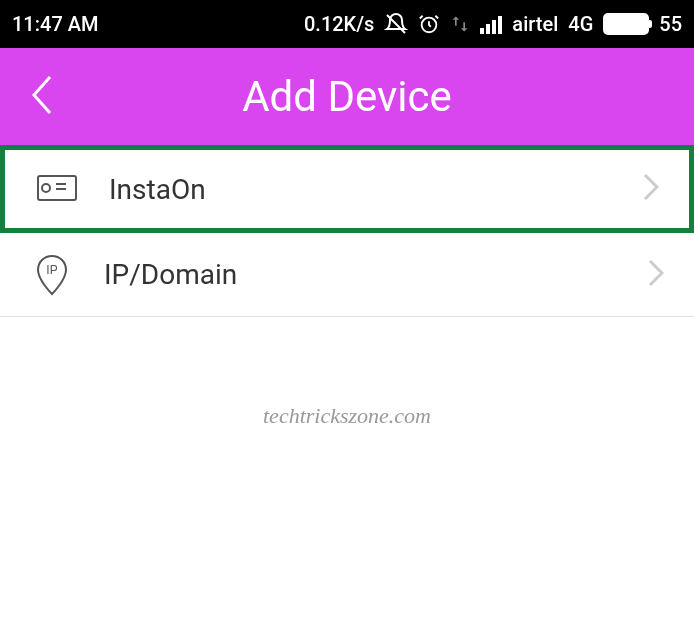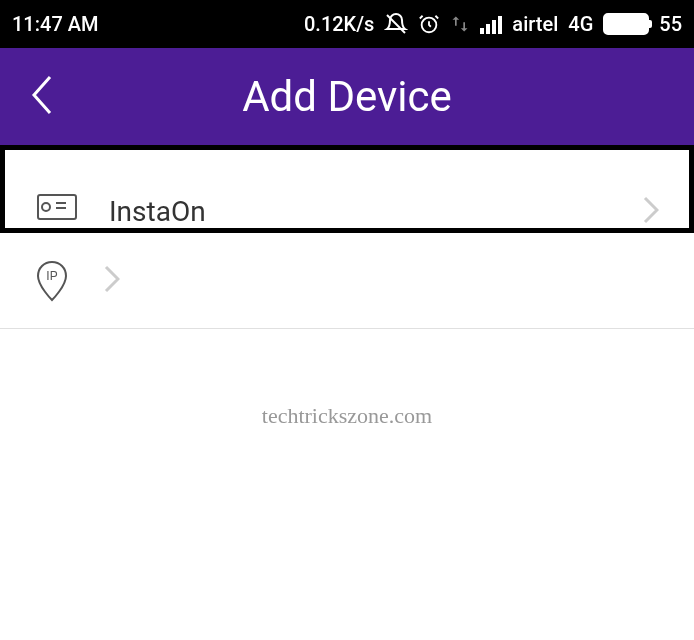--- a/index.html
+++ b/index.html
@@ -33,21 +33,21 @@
       display: flex;
       align-items: center;
       gap: 10px;
       text-align: center;
     }
     .status-icon {
       display: inline-flex;
       align-items: center;
     }
     .header {
-      background: #4c1d95;
+      background: #d946ef;
       height: 97px;
       display: flex;
       align-items: center;
       position: relative;
     }
     .back-btn {
       position: absolute;
       left: 30px;
       top: 50%;
       transform: translateY(-50%);
@@ -59,30 +59,29 @@
       font-weight: 400;
       width: 100%;
       text-align: center;
     }
     .menu-list {
       background: #fff;
     }
     .menu-item {
       display: flex;
       align-items: center;
-      height: 96px;
+      height: 84px;
       padding: 0 30px;
       border-bottom: 1px solid #e0e0e0;
       cursor: pointer;
       position: relative;
     }
     .menu-item.highlighted {
-      border: 5px solid #000000;
+      border: 5px solid #15803d;
       height: 88px;
-      align-items: flex-end;
     }
     .menu-icon {
       width: 44px;
       height: 40px;
       display: flex;
       align-items: center;
       justify-content: center;
       margin-right: 30px;
     }
     .menu-label {
@@ -92,20 +91,21 @@
     }
     .chevron-right {
       color: #ccc;
     }
     .watermark {
       position: absolute;
       left: 50%;
       transform: translateX(-50%);
       top: 403px;
       font-family: Georgia, serif;
+      font-style: italic;
       font-size: 22px;
       color: #999;
       pointer-events: none;
     }
     .battery {
       width: 46px;
       height: 22px;
       border: 2px solid #fff;
       border-radius: 5px;
       position: relative;
@@ -203,20 +203,21 @@
     </div>
   </div>
 
   <div class="menu-item">
     <div class="menu-icon">
       <svg width="36" height="42" viewBox="0 0 36 42" fill="none" stroke="#555" stroke-width="2">
         <path d="M18 2 C10 2 4 8 4 16 C4 26 18 40 18 40 C18 40 32 26 32 16 C32 8 26 2 18 2 Z"></path>
         <text x="18" y="20" font-size="12" text-anchor="middle" fill="#555" stroke="none" font-family="Arial">IP</text>
       </svg>
     </div>
+    <div class="menu-label">IP/Domain</div>
     <div class="chevron-right">
       <svg width="16" height="28" viewBox="0 0 16 28" fill="none" stroke="#ccc" stroke-width="3">
         <polyline points="2,2 14,14 2,26"></polyline>
       </svg>
     </div>
   </div>
 
 
 </div>
 

